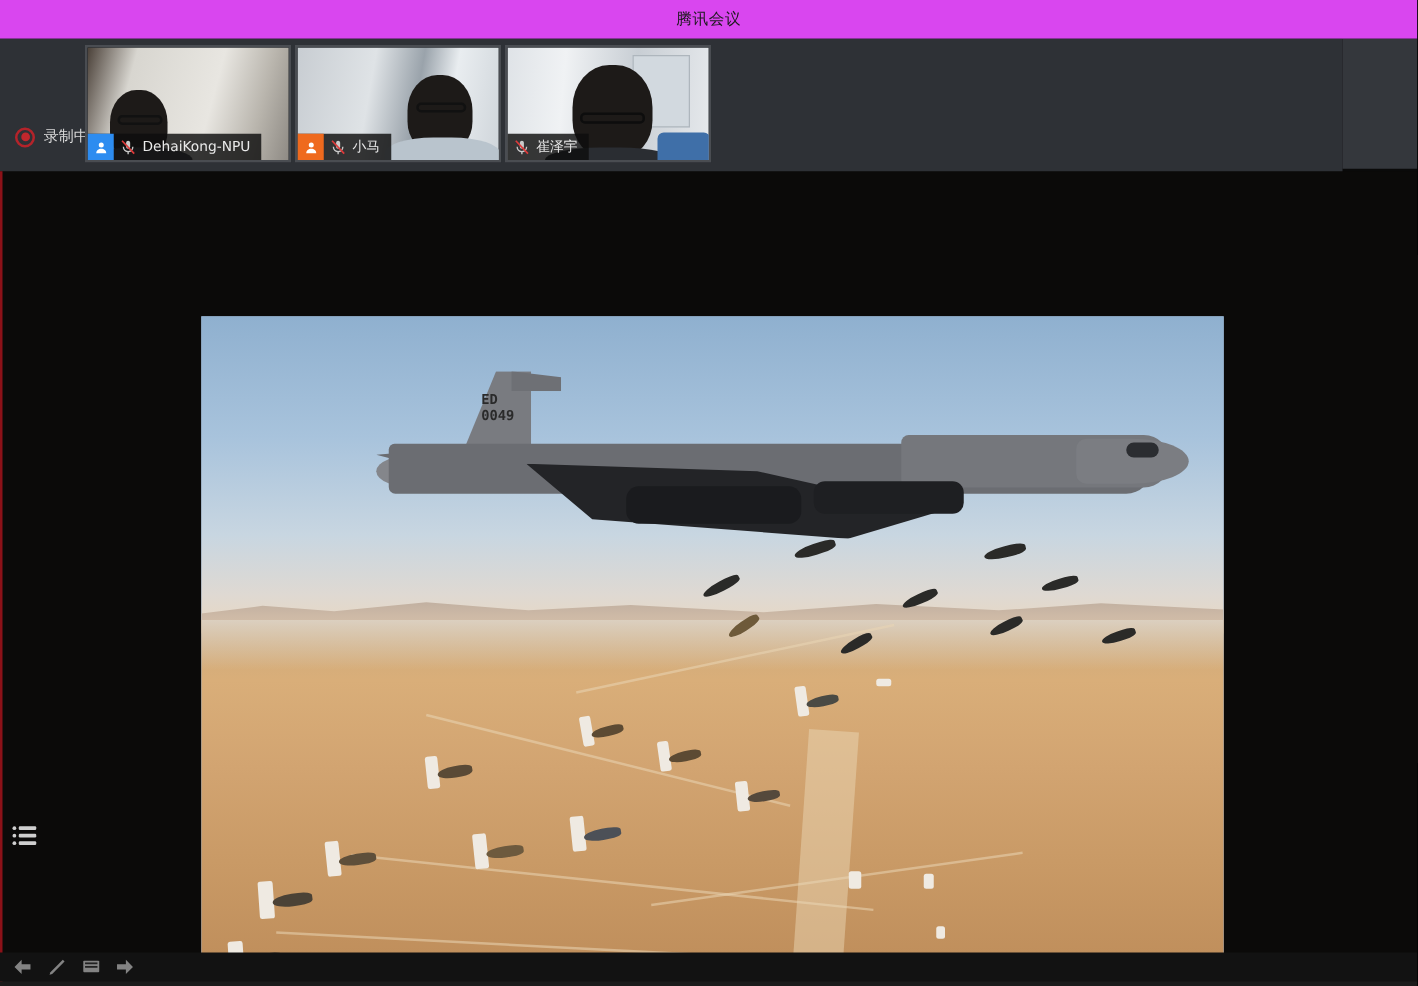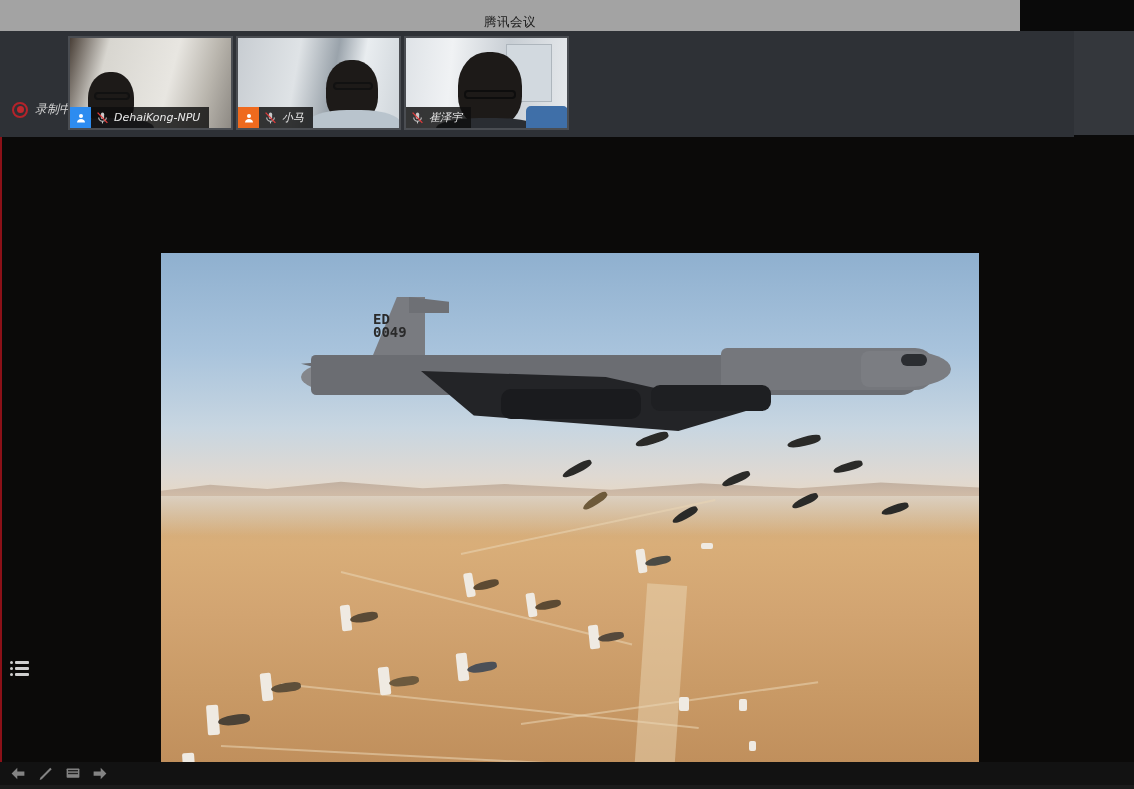--- a/index.html
+++ b/index.html
@@ -1,25 +1,25 @@
 <!DOCTYPE html>
 <html><head>
 <meta charset="utf-8">
 <style>
   html,body{margin:0;padding:0;background:#000;}
   body{width:1134px;height:789px;overflow:hidden;font-family:"Liberation Sans","DejaVu Sans",sans-serif;}
   .app{position:relative;width:1134px;height:789px;background:#0a0a0a;overflow:hidden;}
 
   
-  .titlebar{position:absolute;left:0;top:0;width:1020px;height:31px;background:#a3a3a3;
-            display:flex;align-items:flex-end;justify-content:center;}
+  .titlebar{position:absolute;left:0;top:0;width:1134px;height:31px;background:#d946ef;
+            display:flex;align-items:center;justify-content:center;}
   .titlebar-text{font-size:12.5px;color:#1a1a1a;font-family:"DejaVu Sans",sans-serif;letter-spacing:.5px;}
 
   
-  .filmstrip{position:absolute;left:0;top:31px;width:1074px;height:128px;background:#2e3136;font-style:italic;}
+  .filmstrip{position:absolute;left:0;top:31px;width:1074px;height:128px;background:#2e3136;}
   .filmstrip-right{position:absolute;left:1074px;top:31px;width:60px;height:104px;background:#34373c;}
   .recording{position:absolute;left:12px;top:70px;display:flex;align-items:center;gap:7px;}
   .rec-dot{width:16px;height:16px;border-radius:50%;border:2px solid #b4232a;box-sizing:border-box;
            display:flex;align-items:center;justify-content:center;}
   .rec-dot i{display:block;width:7px;height:7px;border-radius:50%;background:#c0272d;}
   .rec-label{font-size:12px;color:#d8d8d8;font-family:"DejaVu Sans",sans-serif;}
 
   .tiles{position:absolute;left:68px;top:5px;display:flex;gap:3px;}
   .tile{position:relative;width:165px;height:94px;background:#0e1216;overflow:hidden;
         border:2px solid #4a4d52;box-sizing:border-box;}
@@ -78,21 +78,21 @@
            clip-path:polygon(22% 100%,62% 0,100% 0,100% 100%);}
   .tailfin-tip{position:absolute;left:108px;top:4px;width:40px;height:16px;background:#6e7075;
                clip-path:polygon(0 0,100% 30%,100% 100%,0 100%);}
   .tailplane{position:absolute;left:0px;top:62px;width:170px;height:22px;background:#6a6c71;
              clip-path:polygon(0 40%,62% 0,100% 24%,100% 70%,30% 100%);}
   .wing{position:absolute;left:120px;top:78px;width:330px;height:60px;background:#232427;
         clip-path:polygon(0 0,56% 10%,100% 64%,78% 100%,16% 74%);}
   .engine{position:absolute;left:200px;top:96px;width:140px;height:30px;background:#1a1b1e;border-radius:10px;}
   .engine2{position:absolute;left:350px;top:92px;width:120px;height:26px;background:#1e1f22;border-radius:9px;}
   .tailcone{position:absolute;left:0px;top:70px;width:70px;height:28px;background:#84868b;border-radius:50% 0 0 50%;}
-  .marks{position:absolute;left:72px;top:20px;color:#2a2a2a;font-size:14px;font-weight:bold;
+  .marks{position:absolute;left:84px;top:20px;color:#2a2a2a;font-size:11px;font-weight:bold;
          font-family:"DejaVu Sans Mono",monospace;line-height:13px;}
 
   .bomb{position:absolute;background:#2a2a28;border-radius:50% 34% 34% 50%;}
   .bombw{position:absolute;background:#efeae2;border-radius:2px;}
 
   
   .listicon{position:absolute;left:10px;top:660px;width:20px;height:18px;}
   .listicon .row{position:absolute;left:5px;width:14px;height:3px;background:#cfcfcf;border-radius:1px;}
   .listicon .dot{position:absolute;left:0;width:3px;height:3px;background:#cfcfcf;border-radius:50%;}
 

